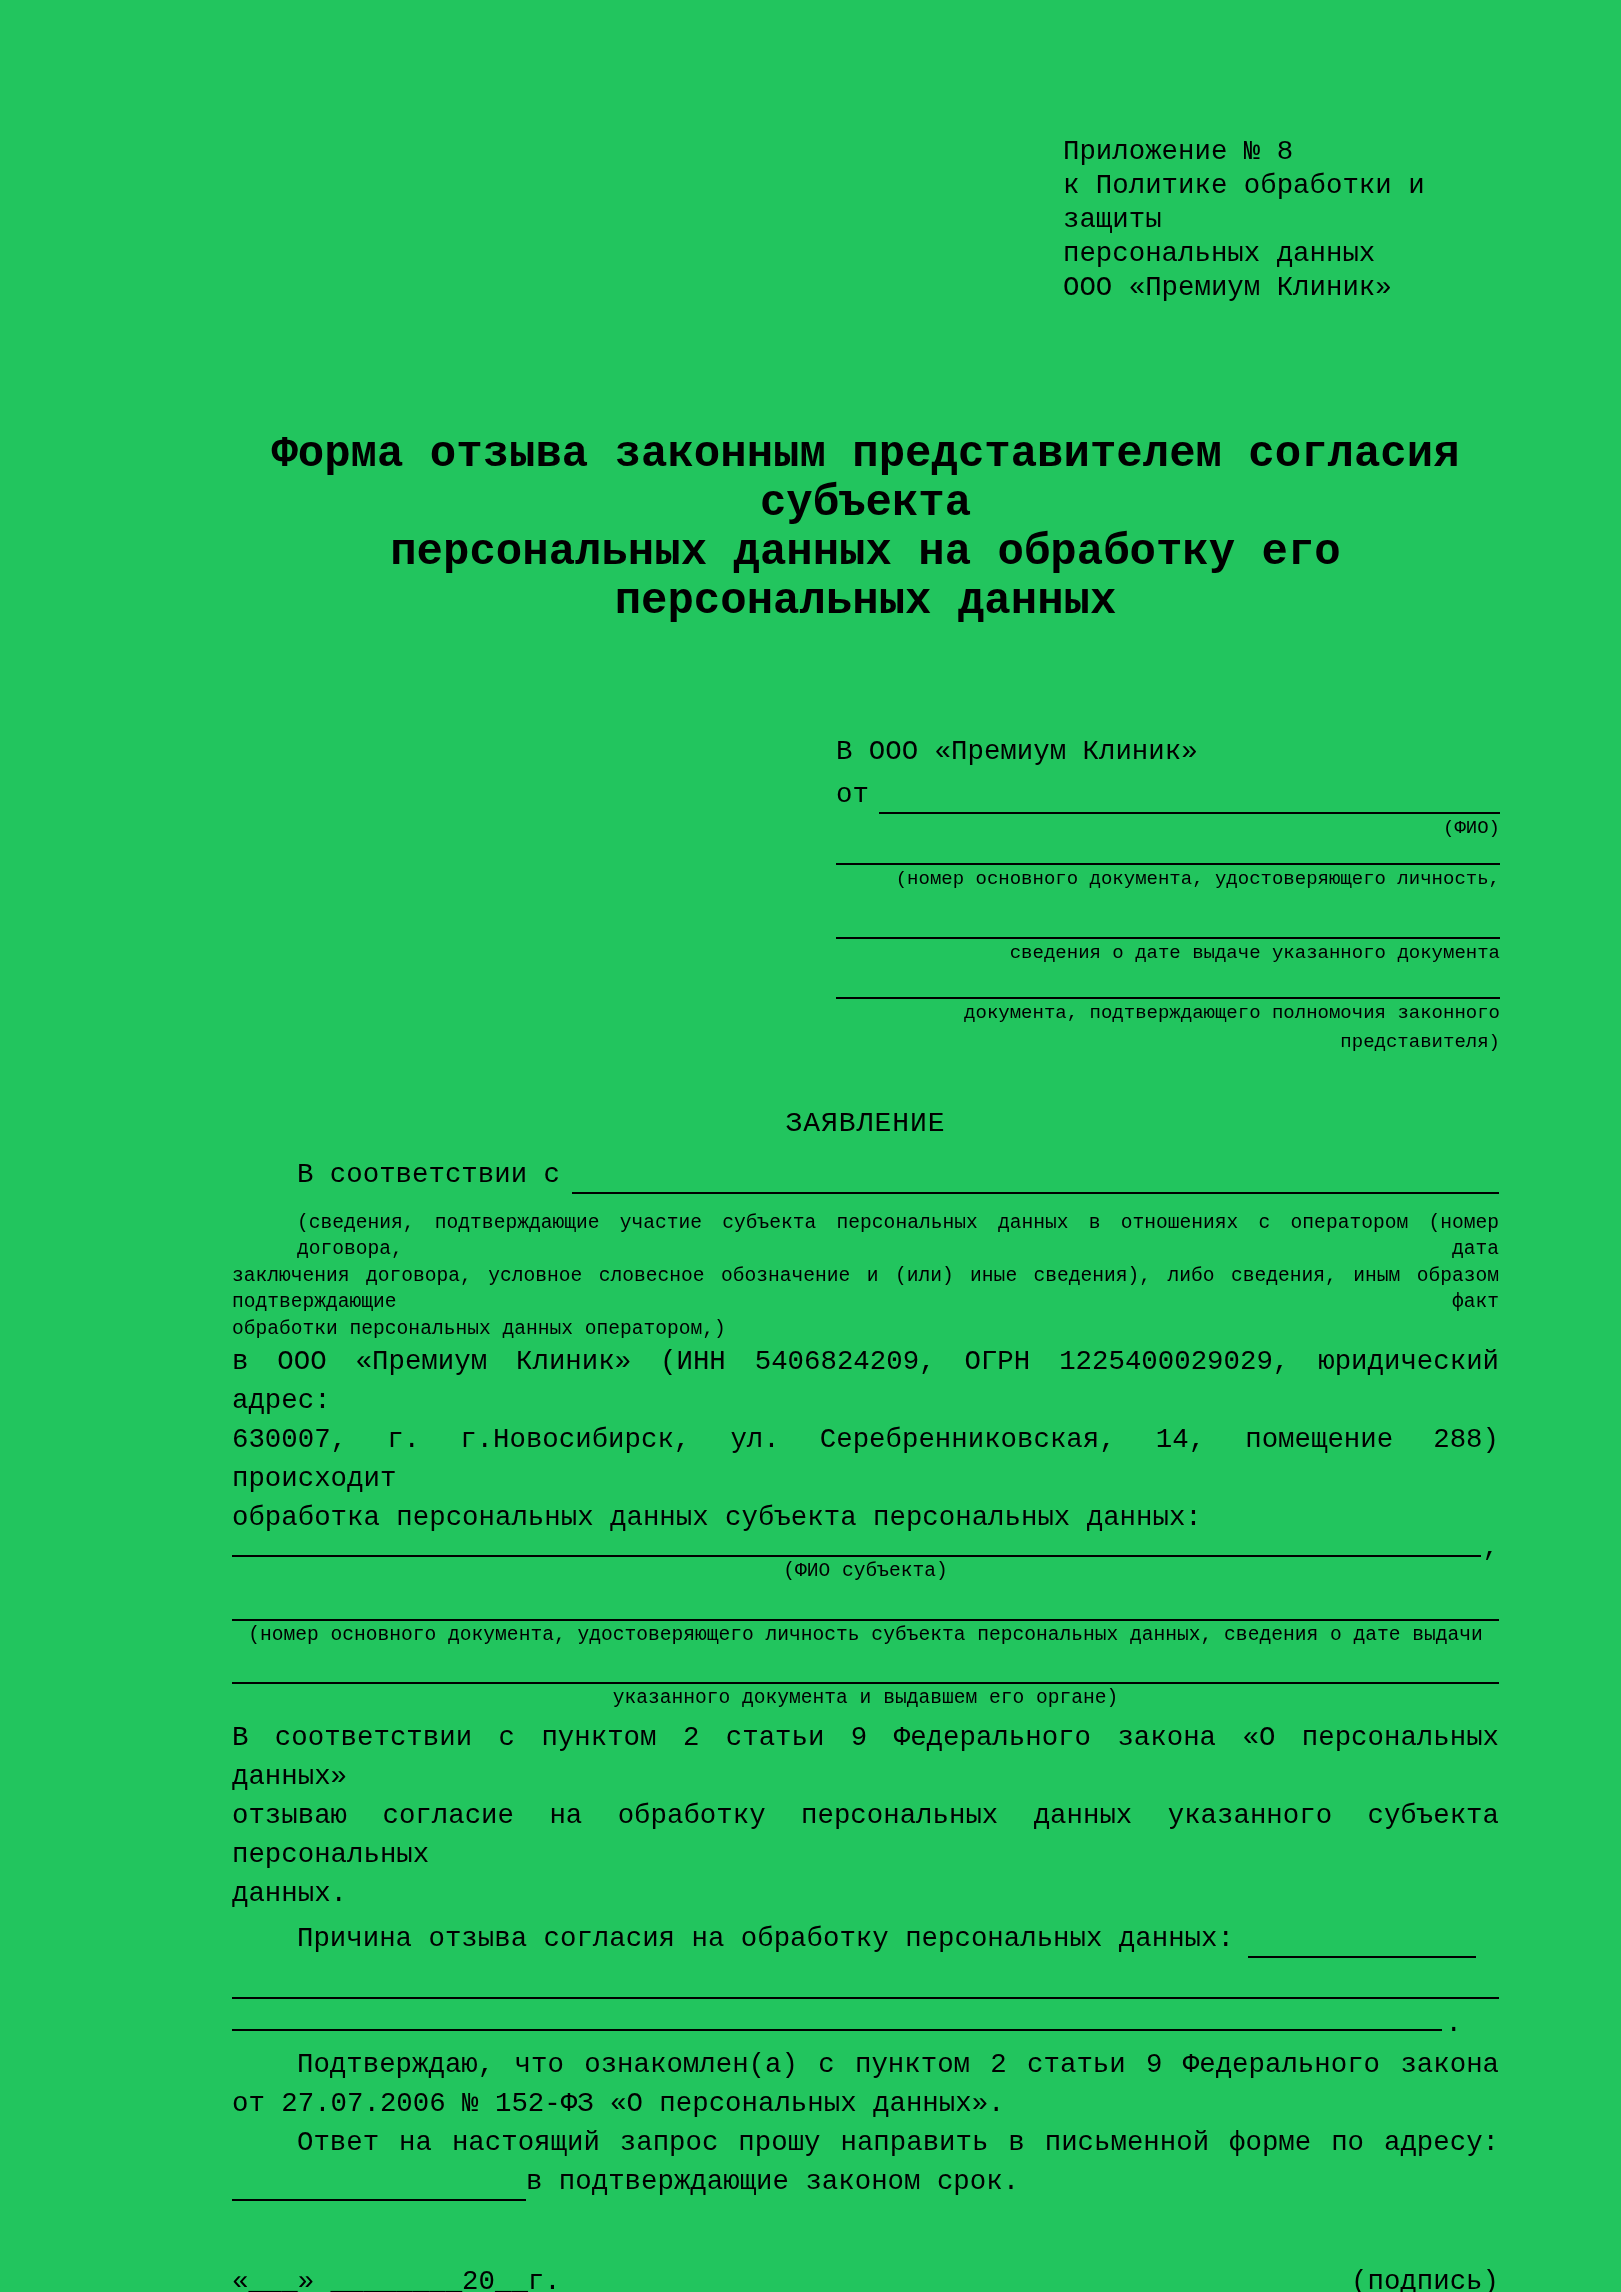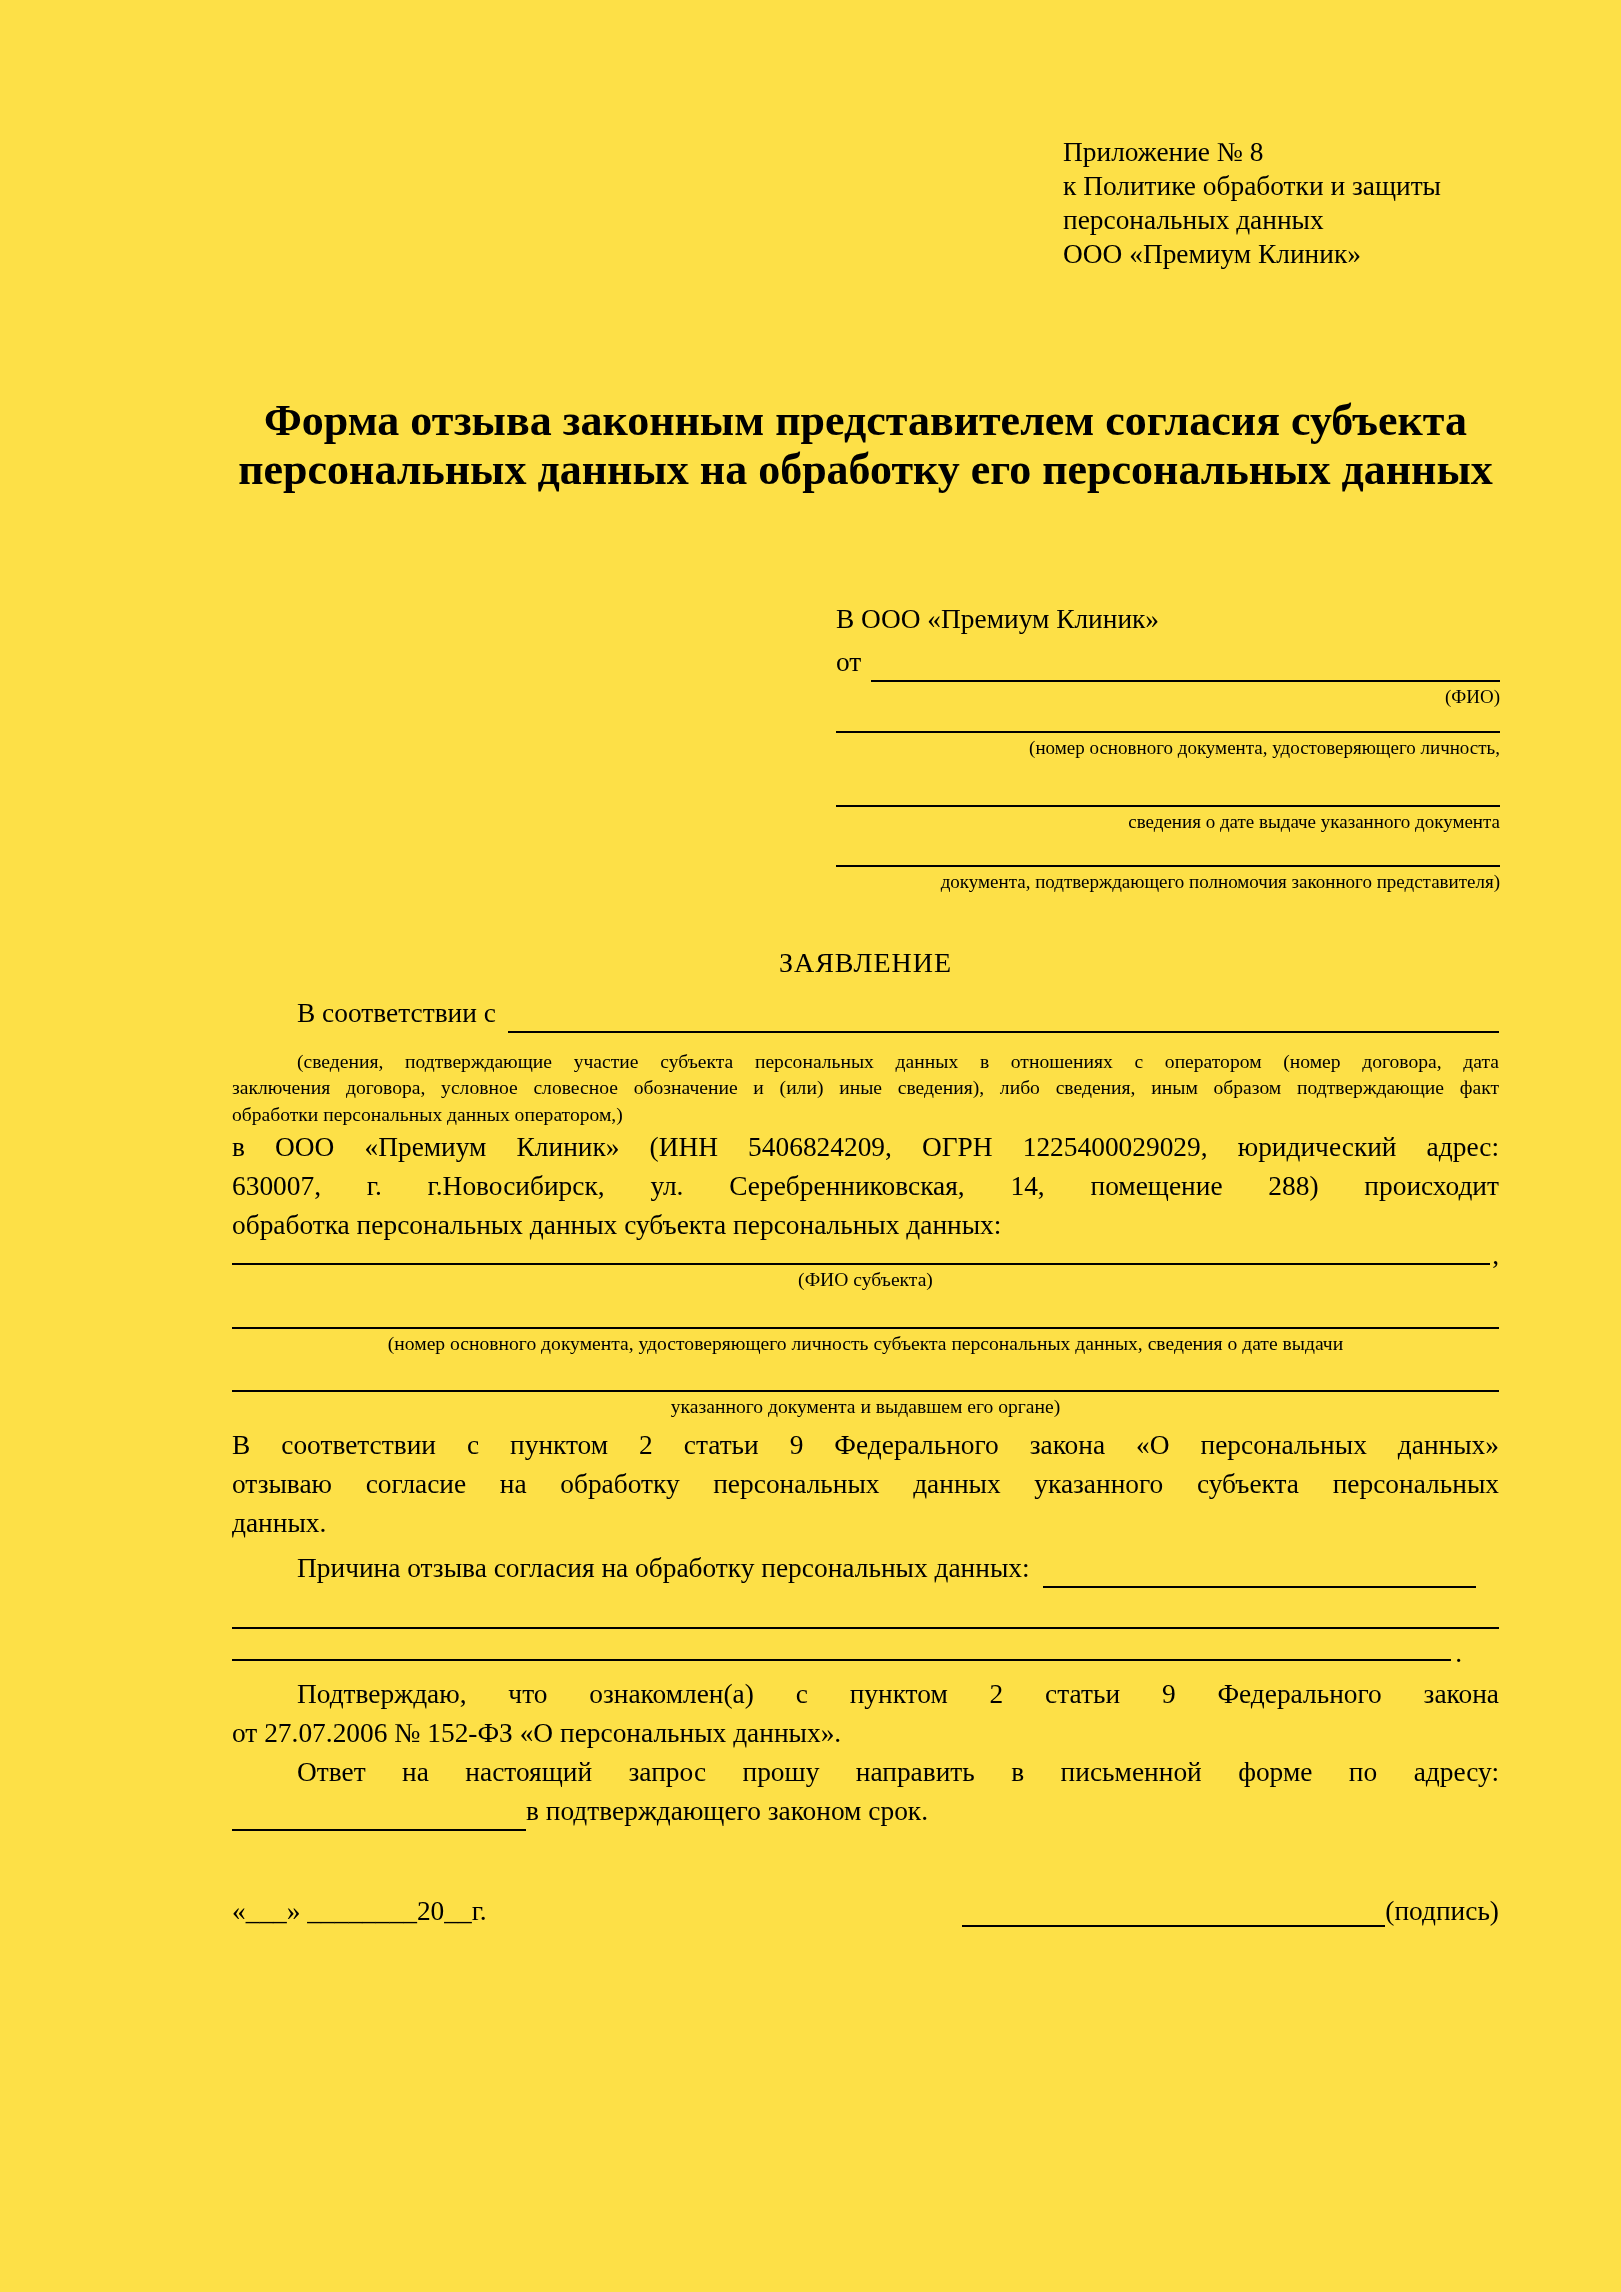--- a/index.html
+++ b/index.html
@@ -1,21 +1,21 @@
 <!DOCTYPE html>
 <html><head>
 <meta charset="utf-8">
 <style>
   html,body{margin:0;padding:0;background:#ffffff;}
   .page{
     position:relative;
     width:1621px;height:2293px;
-    background:#fde047;
+    background:#22c55e;
     color:#000;
-    font-family:Liberation Serif, serif;
+    font-family:Liberation Mono, monospace;
     font-size:27.4px;
     overflow:hidden;
   }
   .content{position:absolute;left:232px;top:0;width:1267px;}
 
   
   .appendix{margin-top:135px;margin-left:831px;line-height:34px;}
 
   
   .doc-title{margin-top:125px;text-align:center;font-weight:bold;font-size:44px;line-height:49px;}
@@ -156,21 +156,21 @@
       <span class="rule"></span>
       <span class="tail">.</span>
     </div>
 
     <div class="stretchline indent66 confirm">Подтверждаю, что ознакомлен(а) с пунктом 2 статьи 9 Федерального закона</div>
     <div class="bodyline">от 27.07.2006 № 152-ФЗ «О персональных данных».</div>
 
     <div class="stretchline indent66">Ответ на настоящий запрос прошу направить в письменной форме по адресу:</div>
     <div class="resp-tail-row">
       <span class="rule"></span>
-      <span class="txt">в подтверждающего законом срок.</span>
+      <span class="txt">в подтверждающие законом срок.</span>
     </div>
 
     <div class="footer">
       <div class="date">«___» ________20__г.</div>
       <div class="sign">
         <span class="rule"></span>
         <span class="cap">(подпись)</span>
       </div>
     </div>
 

